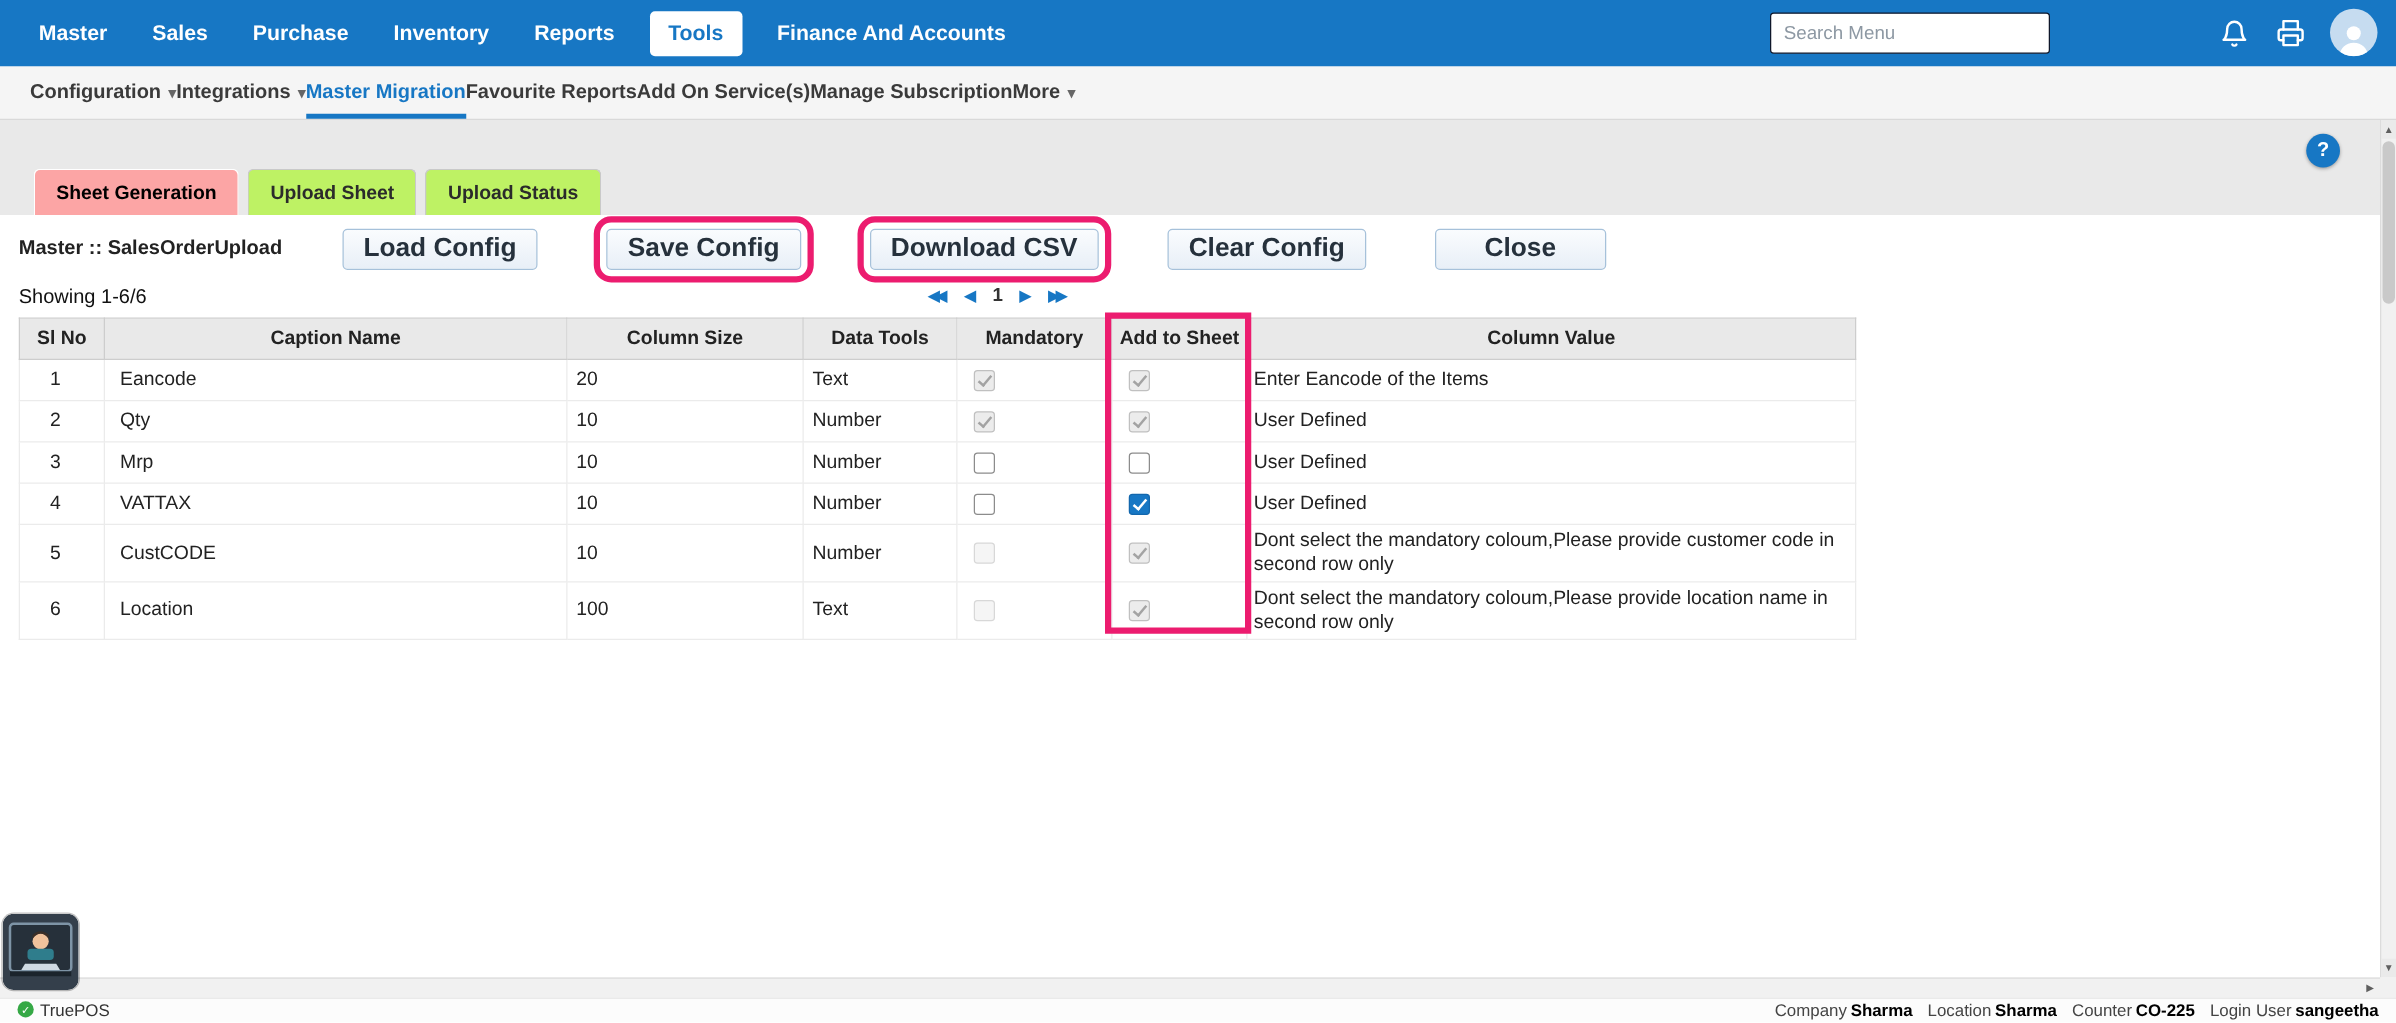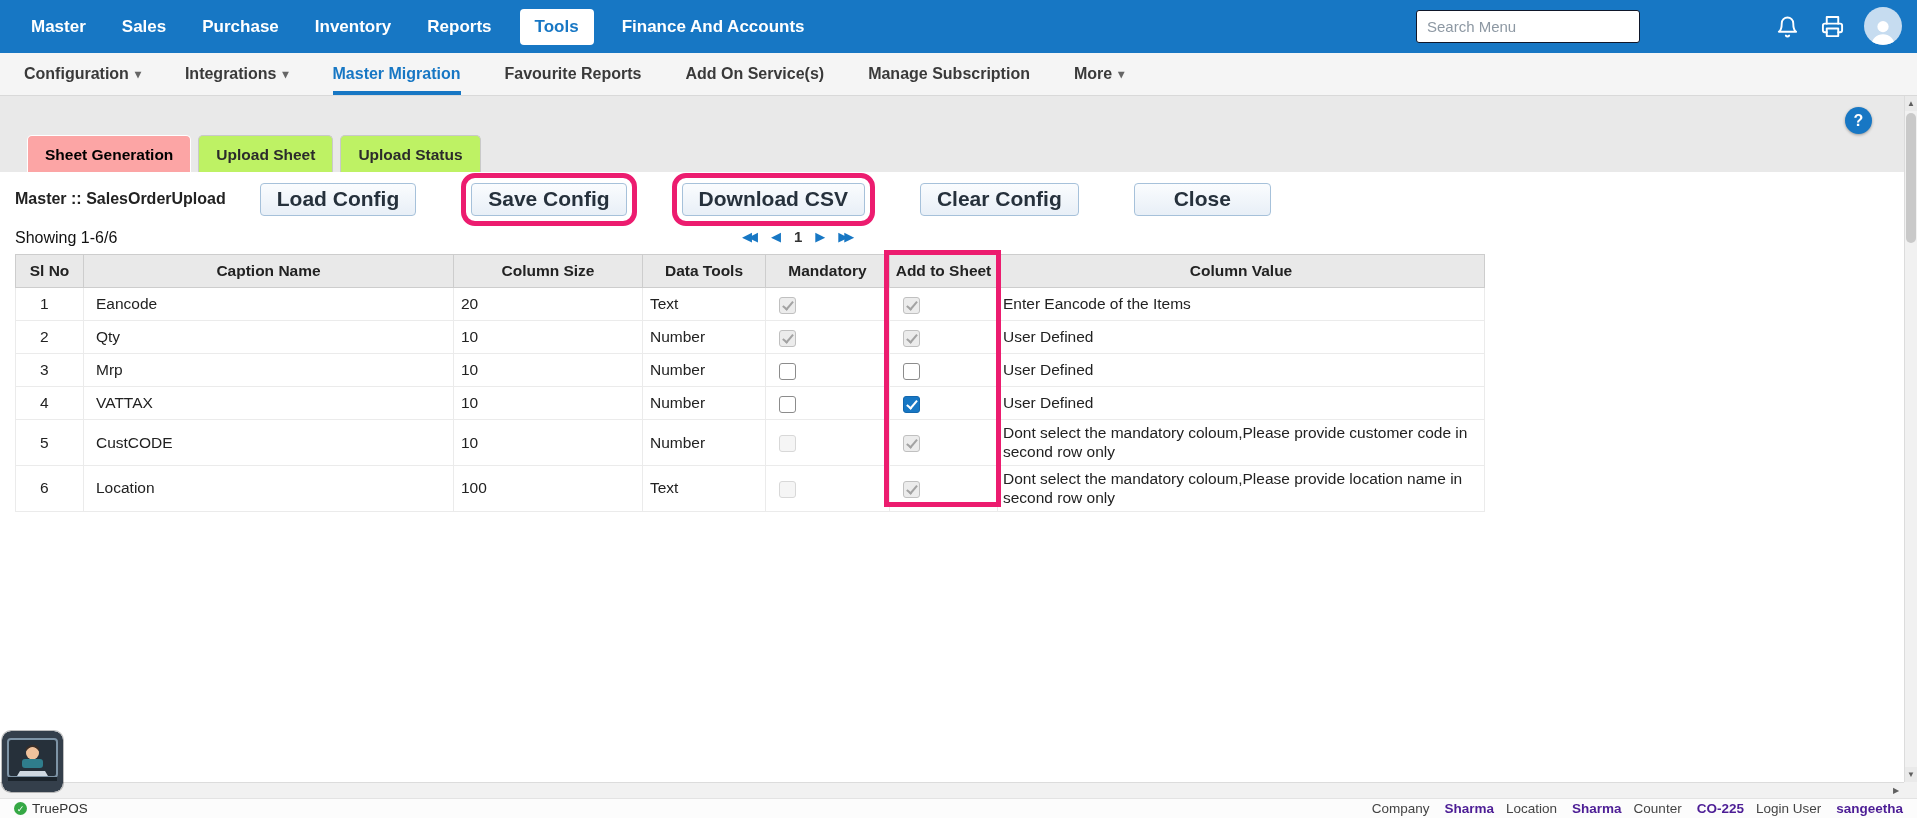--- a/index.html
+++ b/index.html
@@ -16,40 +16,40 @@
   .search{position:absolute;left:1416px;top:10px;width:224px;height:33px;border:1px solid #0f172a;
           border-radius:3px;padding:12px 10px;font-size:15px;color:#333;font-family:inherit}
   .search::placeholder{color:#8d98a3}
   .top-icon{position:absolute;top:15px;cursor:pointer;line-height:0}
   .bell{left:1776px}.printer{left:1821px}
   .avatar{position:absolute;left:1864px;top:7px;width:38px;height:38px;border-radius:50%;
           background:#c6dcf0;display:flex;align-items:flex-end;justify-content:center;overflow:hidden;cursor:pointer}
 
   
   .subnav{position:absolute;left:0;top:53px;right:0;height:43px;background:#f5f5f5;
-          border-bottom:1px solid #d9d9d9;display:flex;align-items:stretch;padding-left:24px;gap:44px}
+          border-bottom:1px solid #d9d9d9;display:flex;align-items:stretch;padding-left:24px;}
   .sub-item{display:inline-flex;align-items:center;font-size:16px;font-weight:600;color:#3a3a3a;
             white-space:nowrap;cursor:pointer;border-bottom:4px solid transparent;padding-top:3px}
   .sub-item.active{color:var(--accent);border-bottom-color:var(--accent)}
   .caret{font-size:12px;margin-left:6px;color:#666}
 
   
   .content{position:absolute;left:0;top:96px;right:0;bottom:36px;background:#e9e9e9}
   .help{position:absolute;top:11px;right:45px;width:27px;height:27px;border-radius:50%;border:none;
         background:var(--accent);color:#fff;font-size:16px;font-weight:700;display:flex;align-items:center;
         justify-content:center;cursor:pointer;box-shadow:0 1px 3px rgba(0,0,0,.35);font-family:inherit}
   .tabs{position:absolute;left:27px;top:39px;height:37px;display:flex;gap:7px}
   .tab{padding:0 17px;line-height:37px;background:#bef264;border:1px solid #c9c9c9;border-bottom:none;
        border-radius:5px 5px 0 0;font-size:15.5px;font-weight:700;color:#2b2b2b;cursor:pointer;white-space:nowrap}
   .tab.active{background:#fca5a5;border-color:#fff;color:#000}
   .panel{position:absolute;left:0;right:0;top:76px;bottom:0;background:#fff}
 
   
   .toolbar{position:absolute;left:15px;top:10px;height:34px;display:flex;align-items:center}
-  .context{font-size:16px;font-weight:700;color:#222;margin-right:34px;white-space:nowrap}
+  .context{font-size:16px;font-weight:700;color:#222;margin-right:48px;white-space:nowrap}
   .btn{height:33px;min-width:137px;padding:0 16px;margin-right:55px;cursor:pointer;white-space:nowrap;
        background:linear-gradient(#fafcfe,#e8eff7);border:1px solid #a6c1da;border-radius:4px;
        font-family:inherit;font-size:21px;font-weight:600;color:#26313c}
   .btn:last-child{margin-right:0}
   .btn.annot{outline:5px solid var(--pink);outline-offset:5px}
 
   .showing{position:absolute;left:15px;top:57px;font-size:16px;font-weight:400;color:#111}
   .pager{position:absolute;left:742px;top:56px;display:flex;align-items:center;gap:13px}
   .pg{color:var(--accent);font-size:13px;cursor:pointer;line-height:1}
   .pg.dbl{letter-spacing:-4px;padding-right:4px}
@@ -87,27 +87,27 @@
   .varrow.up{top:0}.varrow.down{bottom:0}
   .vthumb{position:absolute;left:1px;top:17px;width:10px;height:130px;background:#c9c9c9;border-radius:5px;cursor:pointer}
   .hscroll{position:absolute;left:0;right:13px;bottom:20px;height:16px;background:#f1f1f1;border-top:1px solid #dcdcdc}
   .harrow{position:absolute;right:0;top:0;width:16px;height:15px;display:flex;align-items:center;justify-content:center;
           font-size:8px;color:#5f5f5f;cursor:pointer}
   .scroll-corner{position:absolute;right:0;bottom:20px;width:13px;height:16px;background:#f1f1f1}
 
   
   .statusbar{position:absolute;left:0;right:0;bottom:0;height:20px;background:#fcfcfc;border-top:1px solid #e3e3e3;
              display:flex;align-items:center;justify-content:space-between;padding:0 14px;font-size:13.5px}
-  .brand{display:flex;align-items:center;gap:5px;color:#333}
+  .brand{display:flex;gap:5px;color:#333}
   .ok-icon{width:13px;height:13px;border-radius:50%;background:#35a845;color:#fff;font-size:9px;
            display:flex;align-items:center;justify-content:center}
   .ok-icon::after{content:"✓"}
   .fields{display:flex;gap:12px;align-items:center}
   .fl{color:#444}
-  .fv{color:#4c1d95;font-weight:700;margin-left:15px}
+  .fv{color:#000000;font-weight:700;margin-left:3px}
 
   .taskbar-icon{position:absolute;left:2px;top:731px;width:61px;height:61px;border-radius:9px;overflow:hidden;
                 cursor:pointer;z-index:20;box-shadow:0 0 0 1px rgba(0,0,0,.25);line-height:0}
 </style>
 </head>
 <body>
 
 <header class="topnav">
   <nav class="nav-items">
     <span class="nav-item">Master</span>

